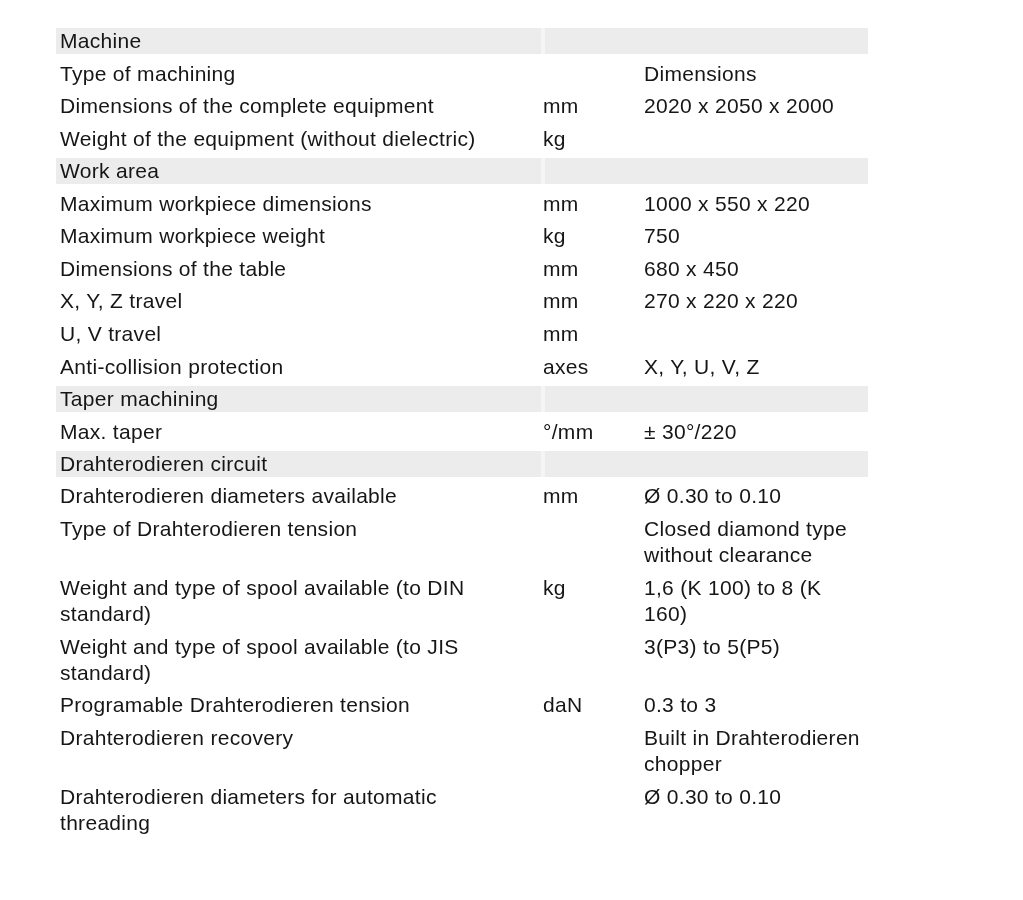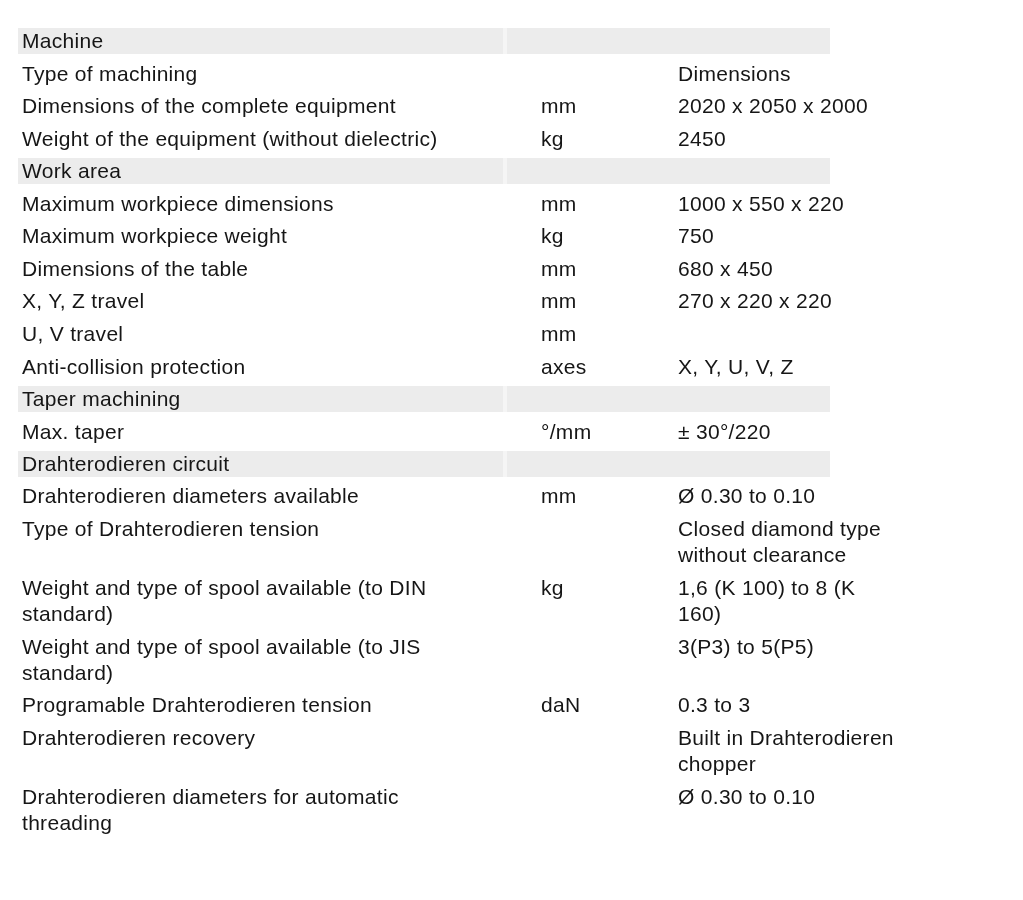--- a/index.html
+++ b/index.html
@@ -11,20 +11,21 @@
     width: 1023px;
     height: 900px;
     overflow: hidden;
     font-family: "Liberation Sans", "DejaVu Sans", sans-serif;
     font-size: 21px;
     letter-spacing: 0.3px;
     color: #161616;
   }
   .page {
     padding: 25px 0 0 18px;
+    margin-left: 38px;
   }
   .spec-table {
     width: 812px;
   }
   
   .section-header {
     display: flex;
     height: 26px;
     line-height: 26px;
     margin: 3.2px 0;
@@ -45,21 +46,20 @@
   }
   .band-rest {
     flex: 1;
   }
   
   .row {
     display: grid;
     grid-template-columns: 487px 101px 218px;
     padding: 3.2px 0;
     line-height: 26.2px;
-    gap: 36px;
   }
   .cell { box-sizing: border-box; }
   .cell.label {
     padding-left: 4px;
     padding-right: 30px;
   }
   .cell.unit { padding-right: 4px; }
   .cell.value { }
 </style>
 </head>
@@ -81,21 +81,20 @@
 
   <div class="row">
     <div class="cell label">Dimensions of the complete equipment</div>
     <div class="cell unit">mm</div>
     <div class="cell value">2020 x 2050 x 2000</div>
   </div>
 
   <div class="row">
     <div class="cell label">Weight of the equipment (without dielectric)</div>
     <div class="cell unit">kg</div>
-    <div class="cell value">2450</div>
   </div>
 
   <div class="section-header">
     <div class="band band-label">Work area</div>
     <div class="band-gap"></div>
     <div class="band band-rest"></div>
   </div>
 
   <div class="row">
     <div class="cell label">Maximum workpiece dimensions</div>

